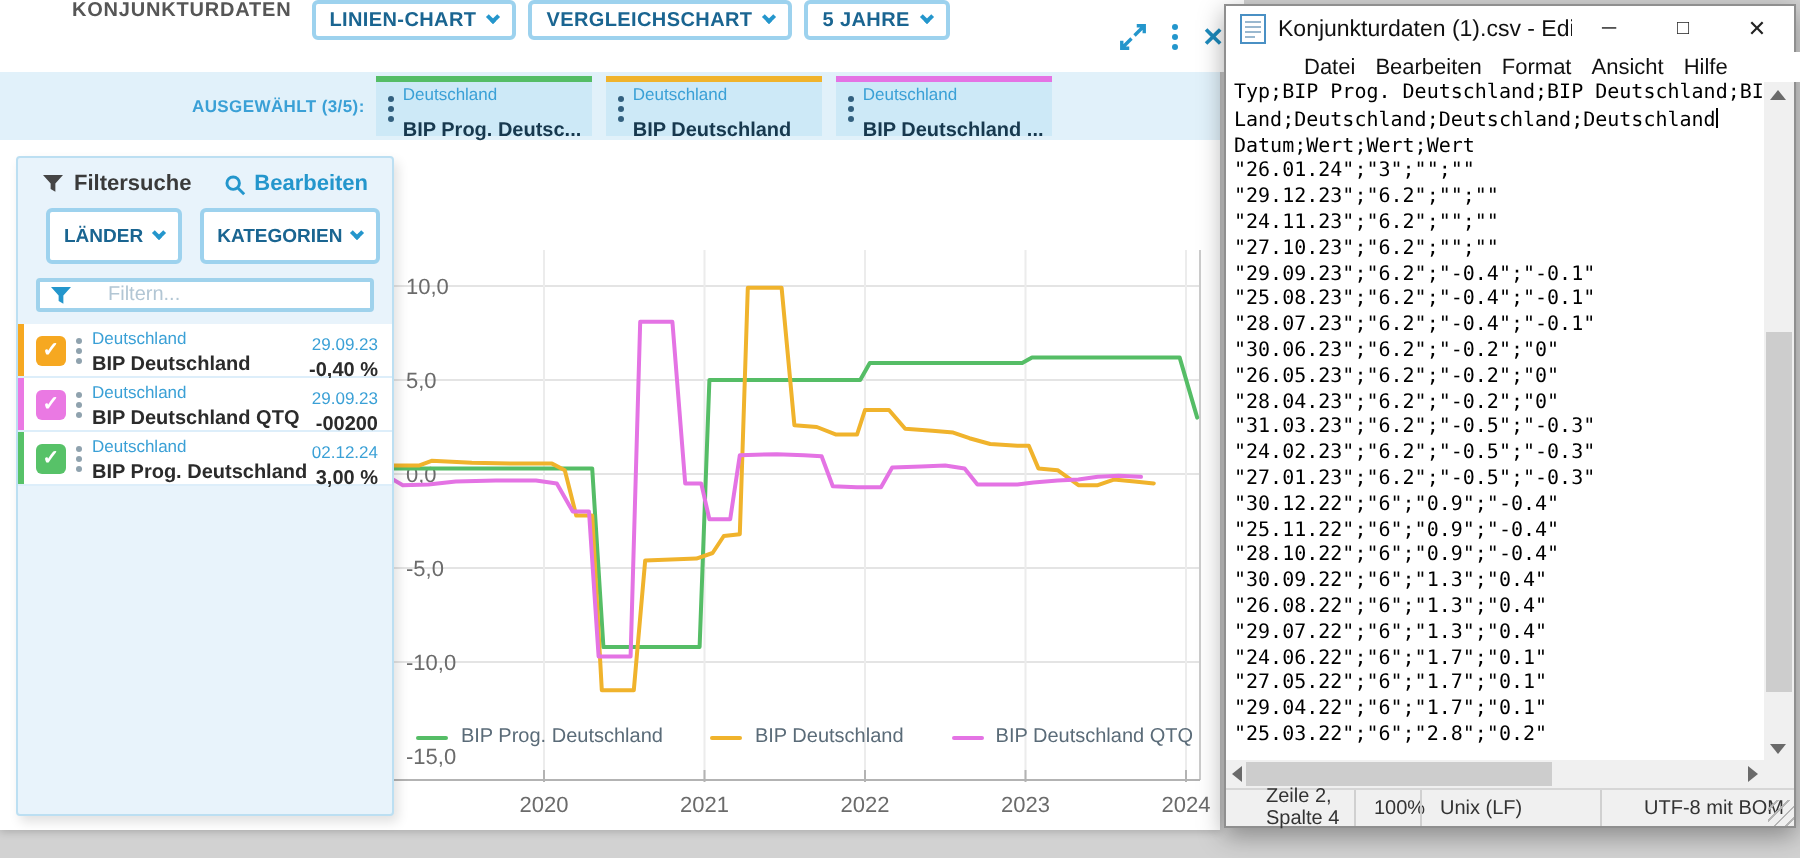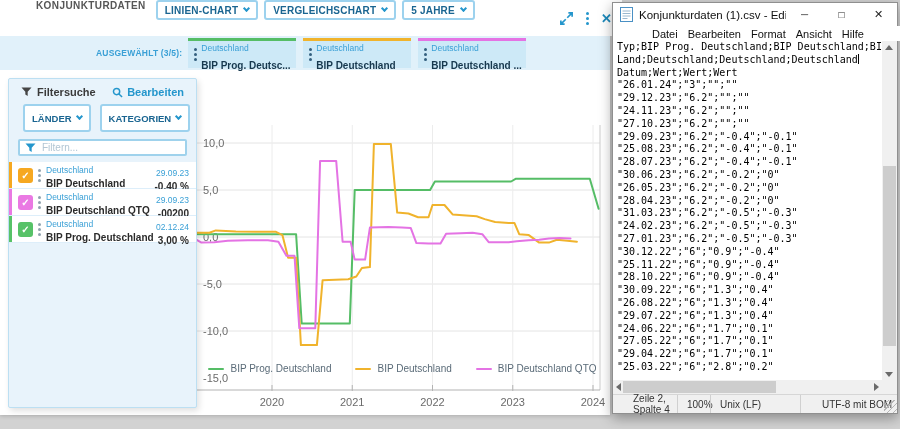--- a/index.html
+++ b/index.html
@@ -47,21 +47,21 @@
   #fpanel { position:absolute; left:8px; top:78px; width:189px; height:330px; background:#e8f3fb;
             border:1px solid #bcdff2; border-radius:2px; box-shadow:2px 3px 6px rgba(0,0,0,.12); z-index:5; }
   .fp-r1 { display:flex; justify-content:space-between; align-items:center; padding:7px 12px 4px 12px; }
   .fp-fs { display:flex; align-items:center; gap:5px; font-size:11px; font-weight:bold; color:#3a3a3a; }
   .fp-ts { display:flex; align-items:center; gap:4px; font-size:11px; font-weight:bold; color:#2496cc; cursor:pointer; }
   .fp-r2 { display:flex; gap:9px; padding:2px 10px 0 14px; }
   .fbtn { height:18px; border:2px solid #9dd2ee; border-radius:3px; background:#fff; color:#1a6591;
           font-size:9.5px; font-weight:bold; display:inline-flex; align-items:center; gap:5px;
           padding:12px 7px; cursor:pointer; }
   .fp-in { height:17px; margin:7px 9px 0 9px; background:#fff; border:2px solid #9fd2ec; border-radius:2px;
-           display:flex; align-items:center; gap:6px; padding:0 5px; }
+           display:flex; align-items:center; gap:18px; padding:0 5px; }
   .fp-in span { font-size:10px; color:#b2c6d4; }
   .fitems { margin-top:6px; }
   .fitem { position:relative; height:27px; background:#fff; border-bottom:1px solid #ddeefa;
            display:flex; align-items:center; padding-left:9px; cursor:pointer; }
   .fitem .accent { position:absolute; left:0; top:0; width:3px; height:100%; }
   .cbx { width:15px; height:15px; border-radius:3px; display:flex; align-items:center; justify-content:center;
          color:#fff; font-size:10px; font-weight:bold; flex:0 0 15px; }
   .fitem .kebab { color:#8fa2ae; margin:0 5px; }
   .fi-tx { line-height:11px; }
   .fi-c { font-size:8.5px; color:#3aa0d6; }

